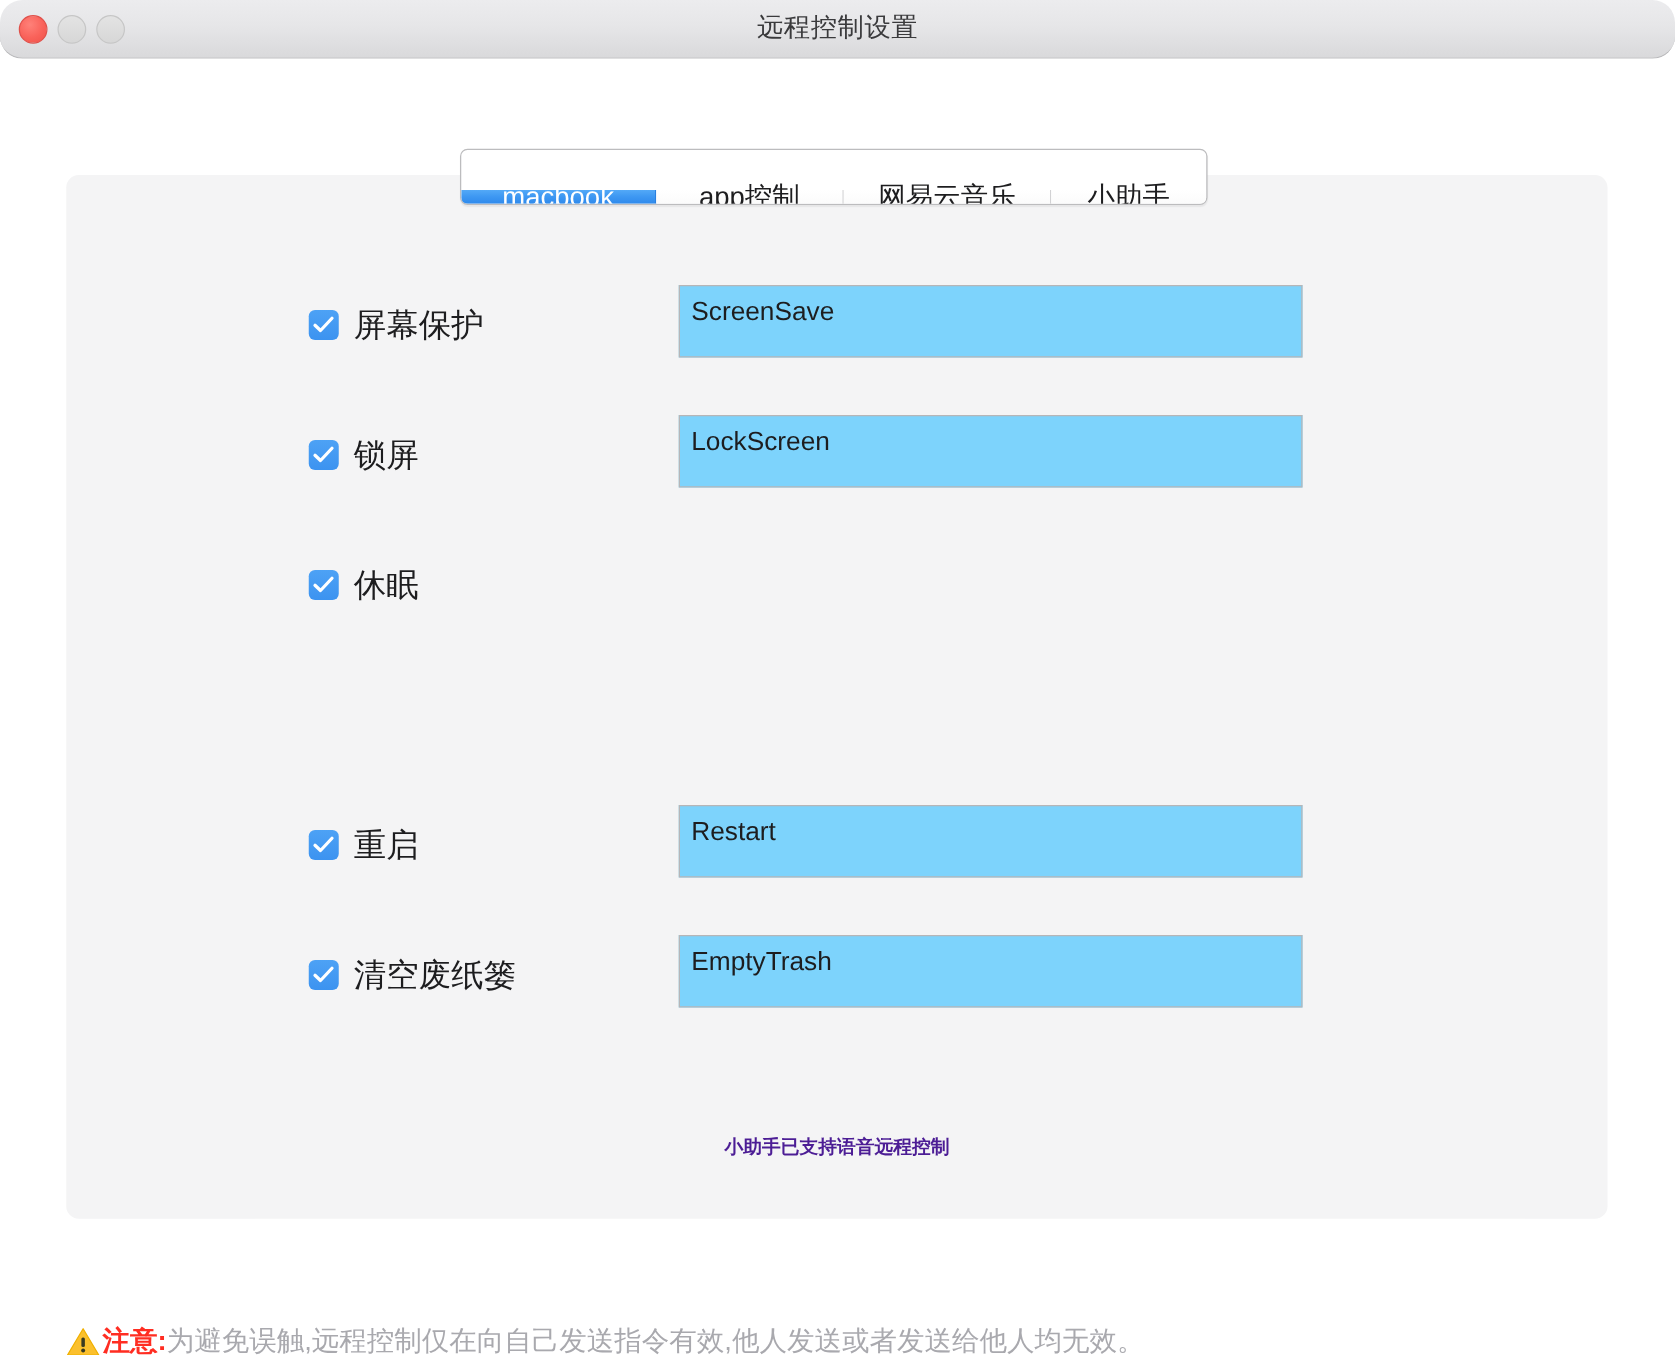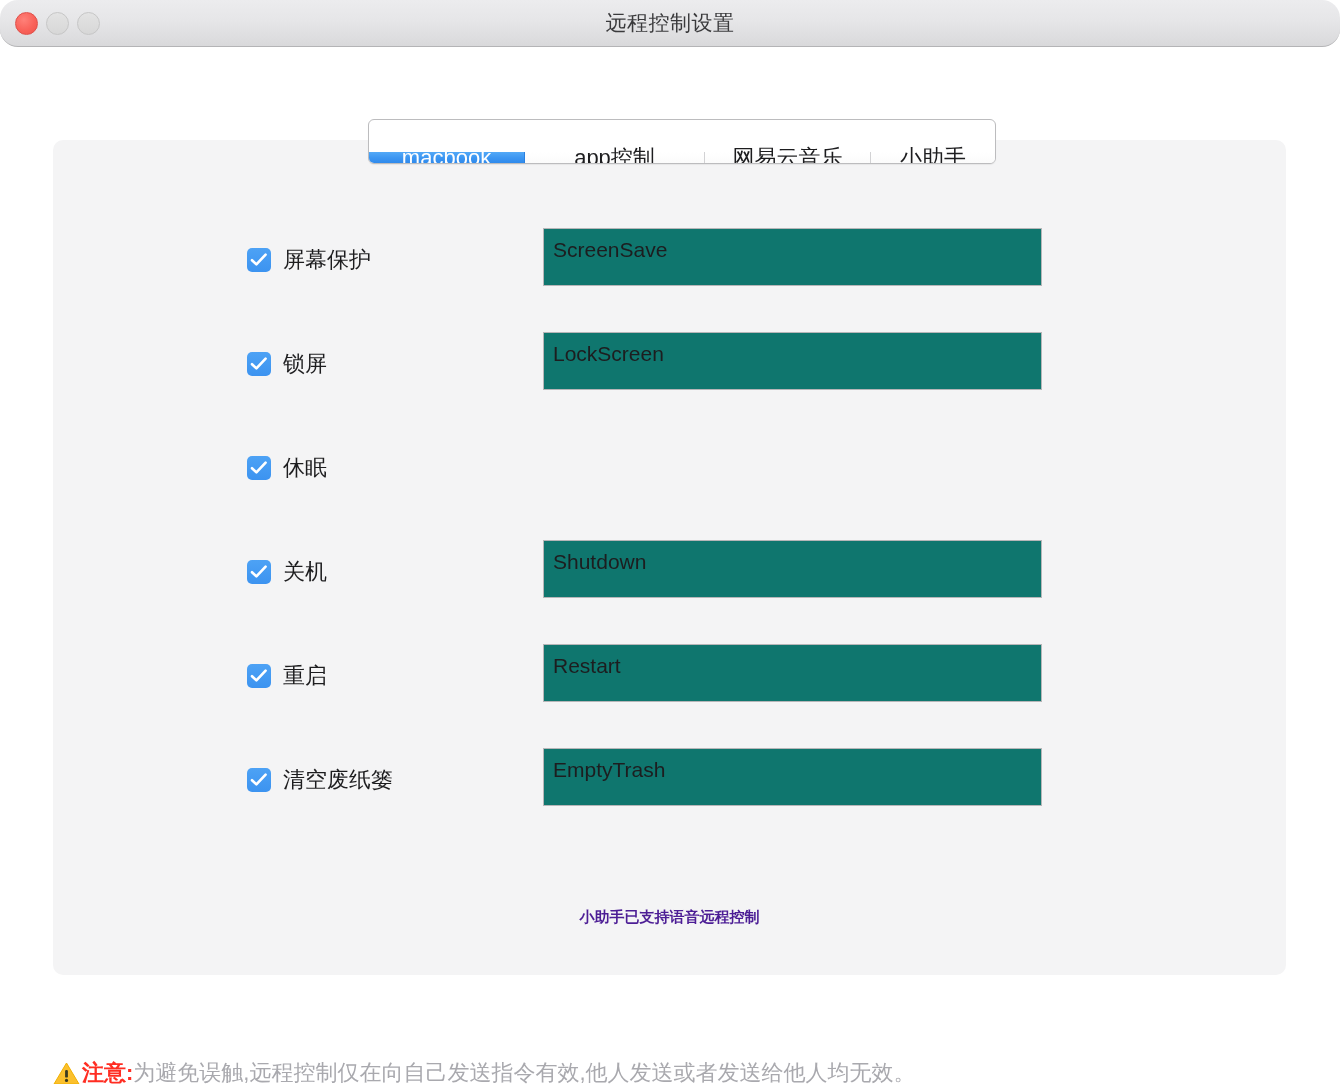--- a/index.html
+++ b/index.html
@@ -98,21 +98,21 @@
     cursor: default;
     margin-top: 32px;
   }
   .tab:last-child { border-right: none; justify-content: center; }
   .tab.active {
     background: linear-gradient(to bottom, #53a9f7 0%, #3d97f2 50%, #2f8aec 100%);
     color: #ffffff;
     border-right: 1px solid #2a80df;
   }
   .tab.w-macbook { width: 156px; }
-  .tab.w-app     { width: 180px; }
+  .tab.w-app     { width: 150px; }
   .tab.w-music   { width: 166px; }
   .tab.w-helper  { width: 124px; }
 
   
   #panel {
     position: absolute;
     left: 53px;
     top: 140px;
     width: 1233px;
     height: 835px;
@@ -144,31 +144,31 @@
     position: relative;
     flex: 0 0 auto;
     cursor: pointer;
   }
   .checkbox svg {
     position: absolute;
     left: 3px;
     top: 4px;
   }
   .label-text {
-    font-size: 22px;
+    font-size: 26px;
     color: #1d1d1f;
     white-space: nowrap;
   }
   .field {
     position: absolute;
     left: 490px;
     top: 0;
     width: 499px;
     height: 58px;
-    background: #0f766e;
+    background: #7dd3fc;
     border: 1px solid #b6b6b8;
     box-sizing: border-box;
     font-size: 21px;
     color: #1d1d1f;
     padding: 7px 9px 0 9px;
     font-family: "Liberation Sans", "DejaVu Sans", sans-serif;
     line-height: 27px;
     resize: none;
     outline: none;
     overflow: hidden;
@@ -272,31 +272,20 @@
       <div class="row-label">
         <div class="checkbox">
           <svg width="18" height="16" viewBox="0 0 18 16">
             <path d="M2 8.2 L6.4 12.4 L15.6 2.6" stroke="#ffffff" stroke-width="2.6" fill="none" stroke-linecap="round" stroke-linejoin="round"></path>
           </svg>
         </div>
         <span class="label-text">休眠</span>
       </div>
     </div>
 
-    <div class="row" style="top:400px">
-      <div class="row-label">
-        <div class="checkbox">
-          <svg width="18" height="16" viewBox="0 0 18 16">
-            <path d="M2 8.2 L6.4 12.4 L15.6 2.6" stroke="#ffffff" stroke-width="2.6" fill="none" stroke-linecap="round" stroke-linejoin="round"></path>
-          </svg>
-        </div>
-        <span class="label-text">关机</span>
-      </div>
-      <textarea class="field" spellcheck="false" style="">Shutdown</textarea>
-    </div>
 
     <div class="row" style="top:504px">
       <div class="row-label">
         <div class="checkbox">
           <svg width="18" height="16" viewBox="0 0 18 16">
             <path d="M2 8.2 L6.4 12.4 L15.6 2.6" stroke="#ffffff" stroke-width="2.6" fill="none" stroke-linecap="round" stroke-linejoin="round"></path>
           </svg>
         </div>
         <span class="label-text">重启</span>
       </div>

